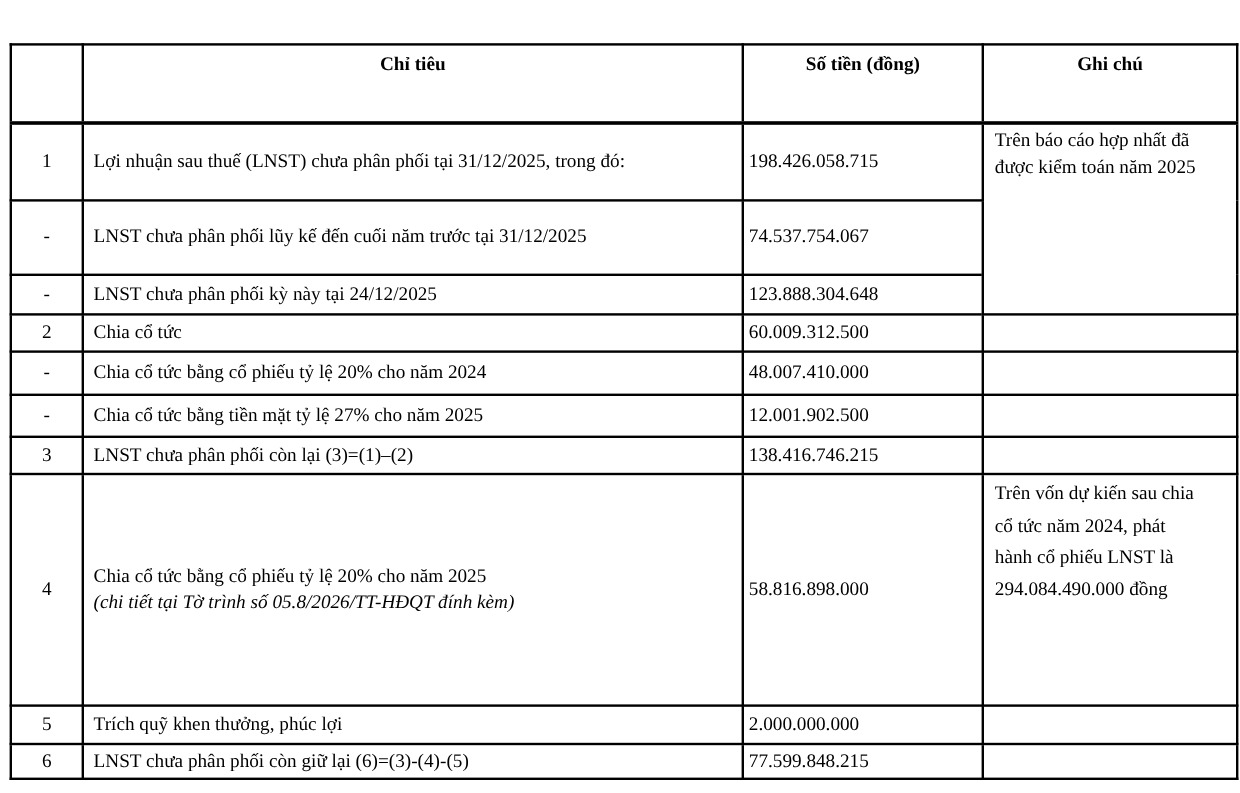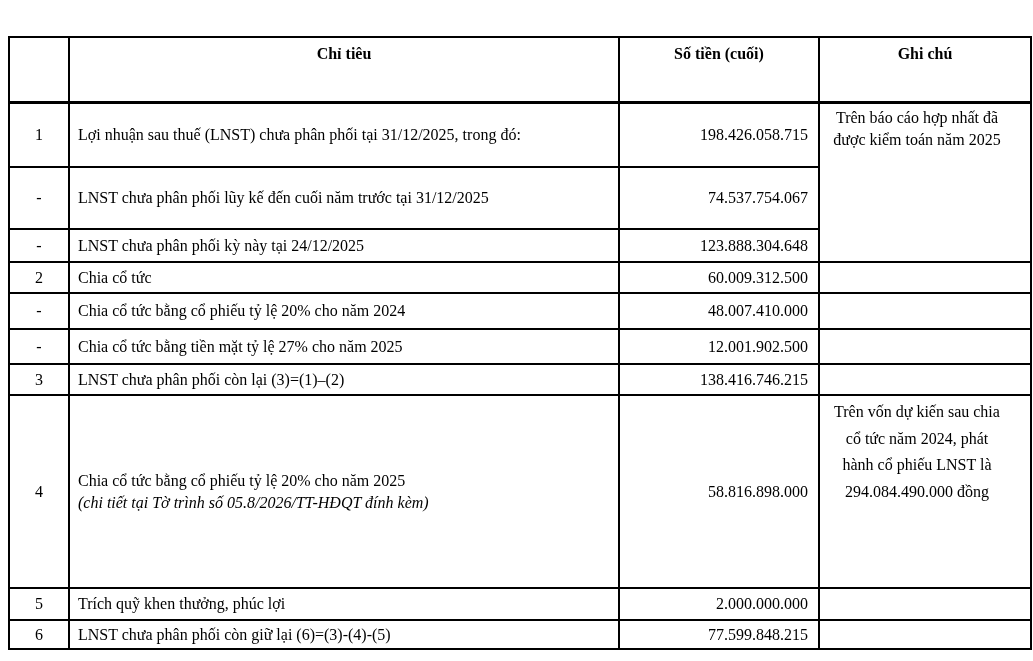--- a/index.html
+++ b/index.html
@@ -61,30 +61,29 @@
     vertical-align: middle;
     padding: 2px 8px;
     text-align: left;
     line-height: 1.35;
   }
   td.label.justify {
     text-align: justify;
     margin-left: 32px;
   }
   td.amount {
-    text-align: right;
     vertical-align: middle;
     padding: 2px 10px 2px 4px;
     margin-top: 12px;
   }
   td.note {
     vertical-align: top;
     padding: 3px 6px 3px 9px;
     line-height: 1.42;
-    text-align: center;
+    text-align: left;
   }
   td.note .note-wrap { max-width: 176px; }
   td.note.note-tall { line-height: 1.66; }
   .bold   { font-weight: bold; }
   .italic { }
   .label .detail-line { font-style: italic; }
 </style>
 </head>
 <body>
 
@@ -96,21 +95,21 @@
       <col style="width:60px">
       <col style="width:550px">
       <col style="width:200px">
       <col style="width:212px">
     </colgroup>
 
     <tbody>
         <tr class="header-row" style="height:65px">
       <th></th>
       <th>Chỉ tiêu</th>
-      <th>Số tiền (cuối)</th>
+      <th>Số tiền (đồng)</th>
       <th>Ghi chú</th>
     </tr>
 
     <tr style="height:65px">
       <td class="num bold">1</td>
       <td class="label bold justify">Lợi nhuận sau thuế (LNST) chưa phân phối tại 31/12/2025, trong đó:</td>
       <td class="amount bold">198.426.058.715</td>
       <td class="note" rowspan="3">
             <div class="note-wrap">Trên báo cáo hợp nhất đã được kiểm toán năm 2025</div>
           </td>

